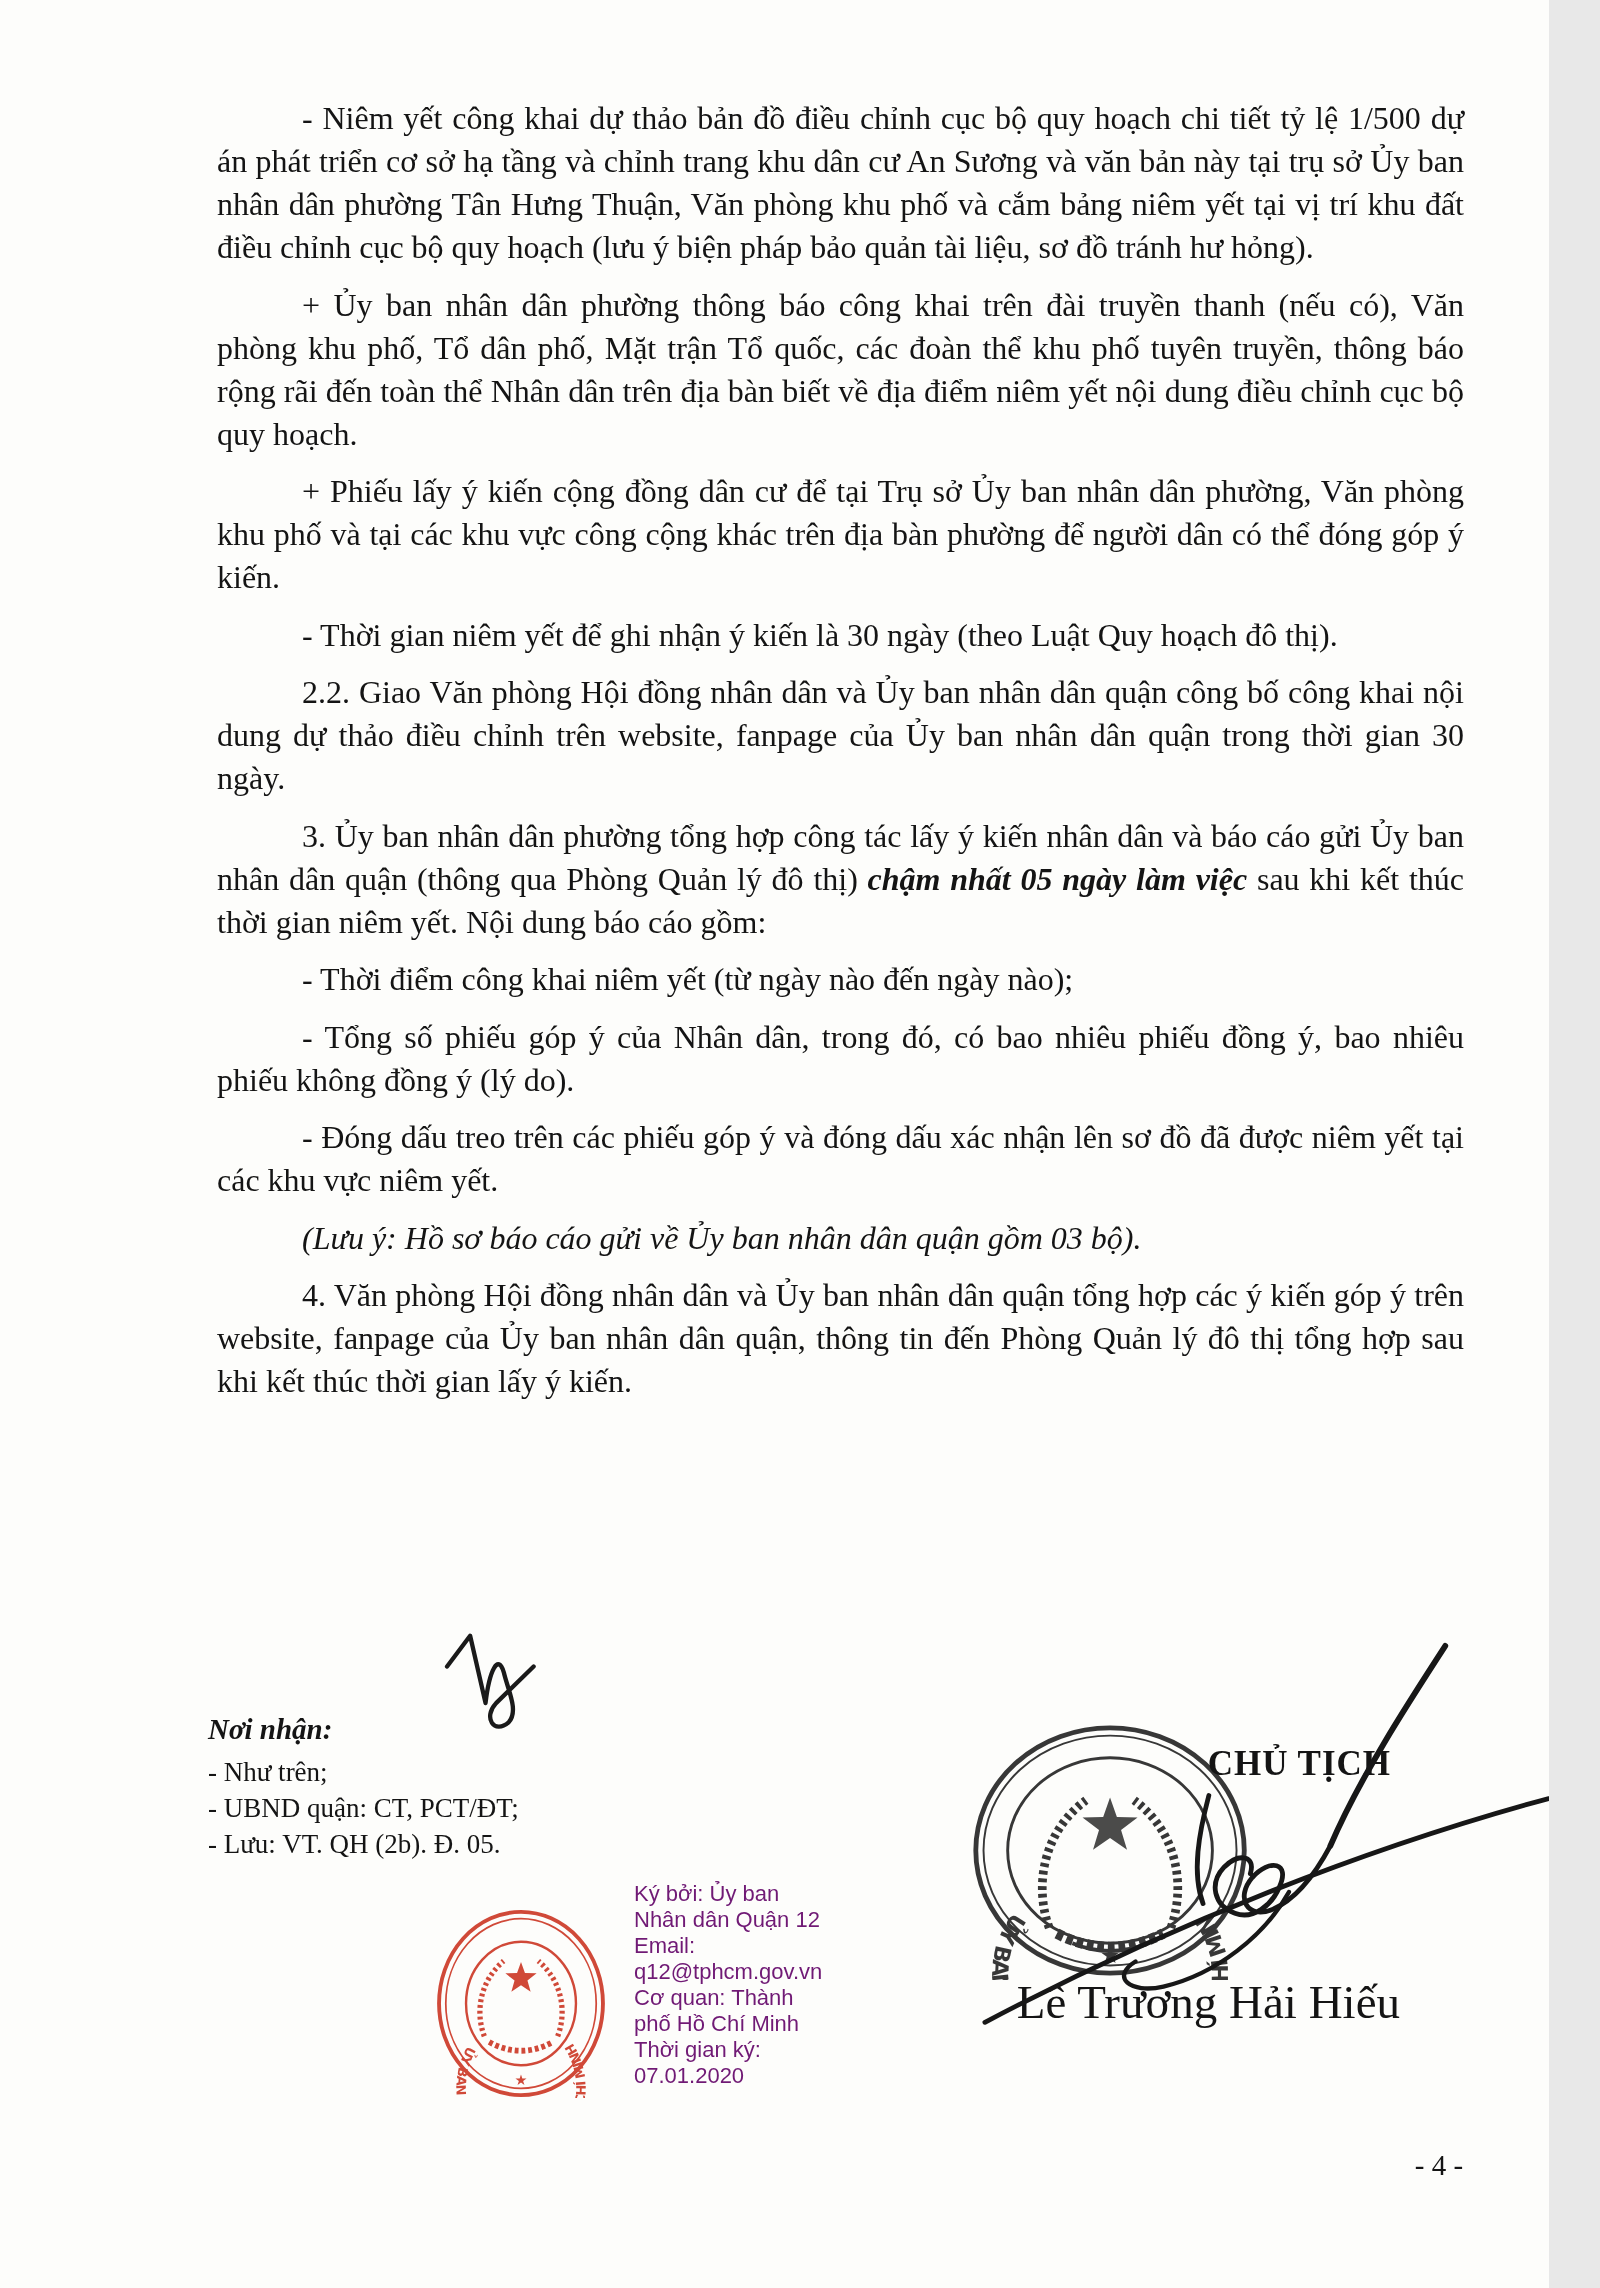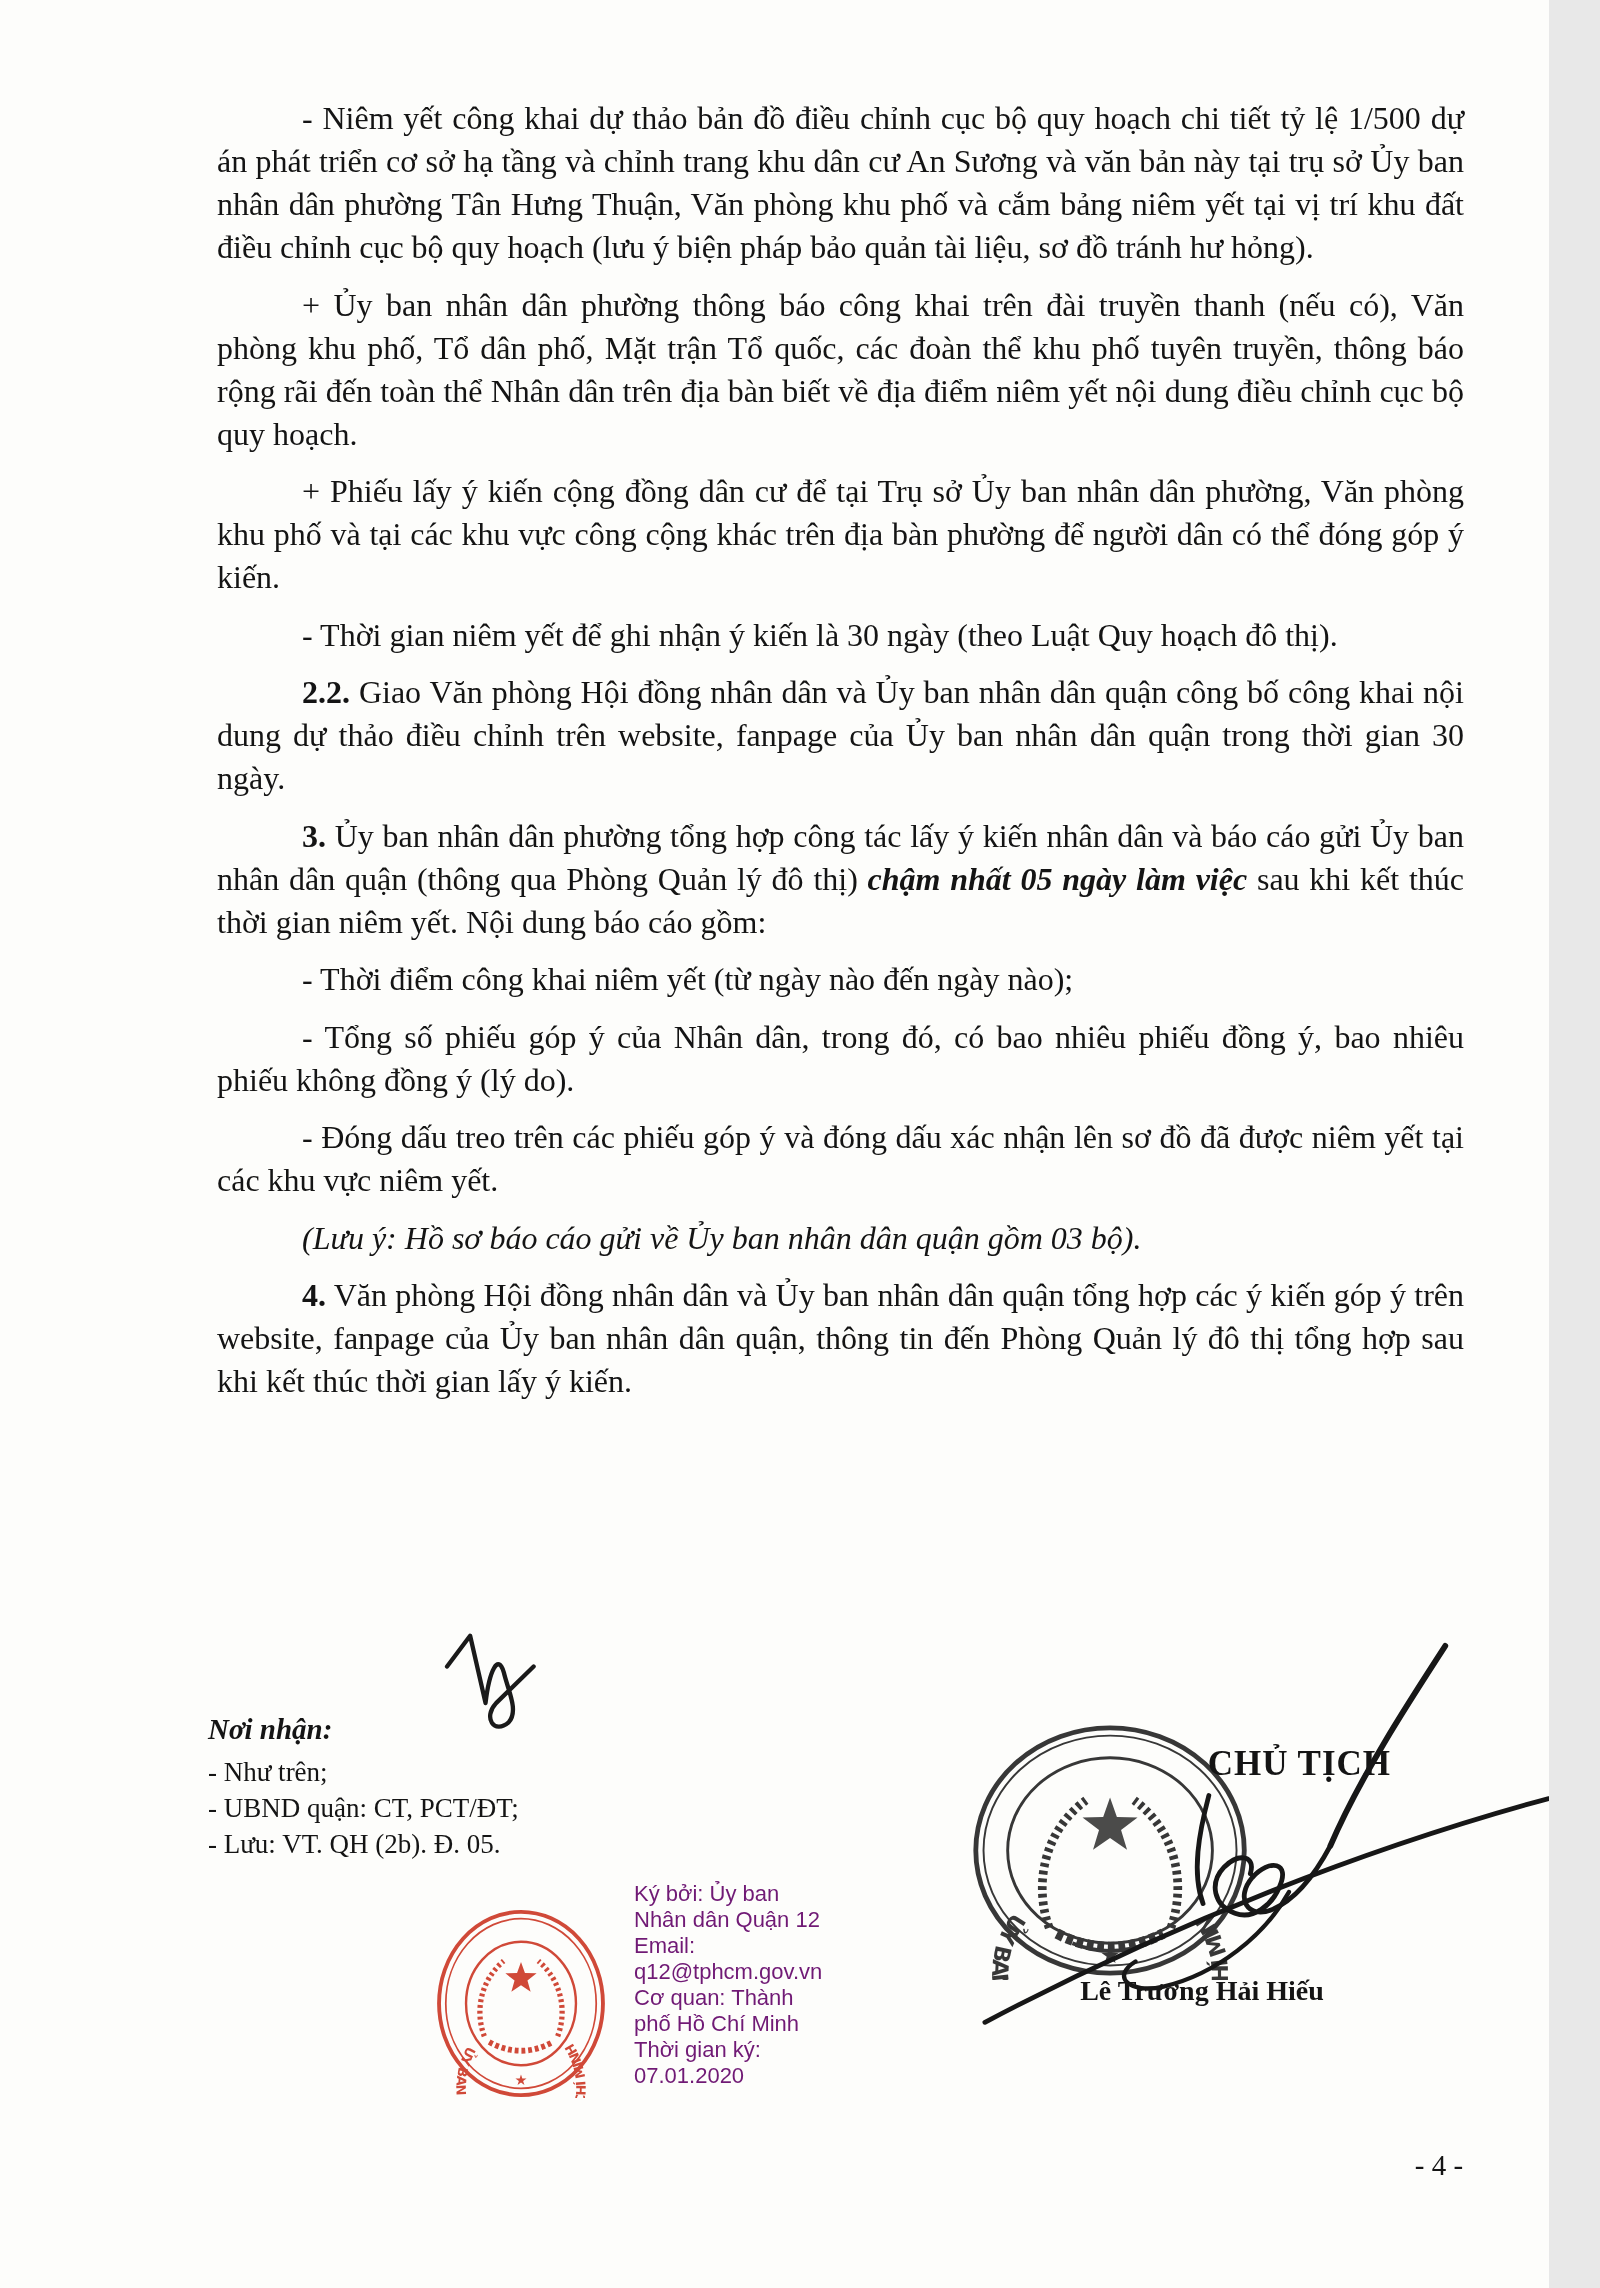--- a/index.html
+++ b/index.html
@@ -10,35 +10,35 @@
     overflow:hidden;
     font-family:"Liberation Serif","DejaVu Serif",serif;
     color:#141414;
   }
   
   .bodytext{
     position:absolute;left:217px;top:97px;width:1247px;
     font-size:32px;line-height:43px;text-align:justify;
   }
   .bodytext p{margin:0 0 14.5px 0;text-indent:85px;}
-  .bodytext b{font-weight:bold;}
+  .bodytext b{font-weight:normal;}
   .bodytext .bi{font-weight:bold;font-style:italic;}
   .bodytext p.italic{font-style:italic;}
   
   .recipients{position:absolute;left:208px;top:1713px;}
   .recipients-title{font-size:29px;font-weight:bold;font-style:italic;margin-bottom:7.7px;}
   .recipient-item{font-size:27px;line-height:36px;}
   
   .chairman-title{
     position:absolute;left:1014px;top:1744px;width:377px;
     text-align:right;font-size:35px;font-weight:bold;letter-spacing:1px;z-index:3;
   }
   .signer-name{
     position:absolute;left:1004px;top:1975px;width:396px;
-    text-align:center;font-size:28px;font-weight:bold;z-index:3;
+    text-align:right;font-size:47px;font-weight:normal;z-index:3;
   }
   .seal-black{position:absolute;left:970px;top:1723px;z-index:2;opacity:.88;}
   .signature-svg{position:absolute;left:946px;top:1477px;z-index:4;}
   .paraph-svg{position:absolute;left:439px;top:1630px;z-index:4;}
   
   .stamp-red{position:absolute;left:436px;top:1909px;opacity:.92;}
   .digital-sig{
     position:absolute;left:634px;top:1881px;width:290px;
     font-family:"Liberation Sans","DejaVu Sans",sans-serif;
     font-size:22px;line-height:26px;color:#701a75;

